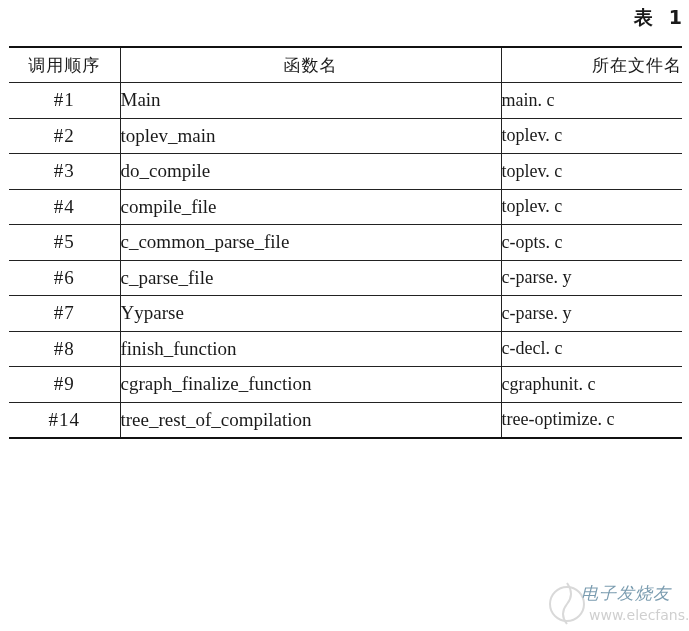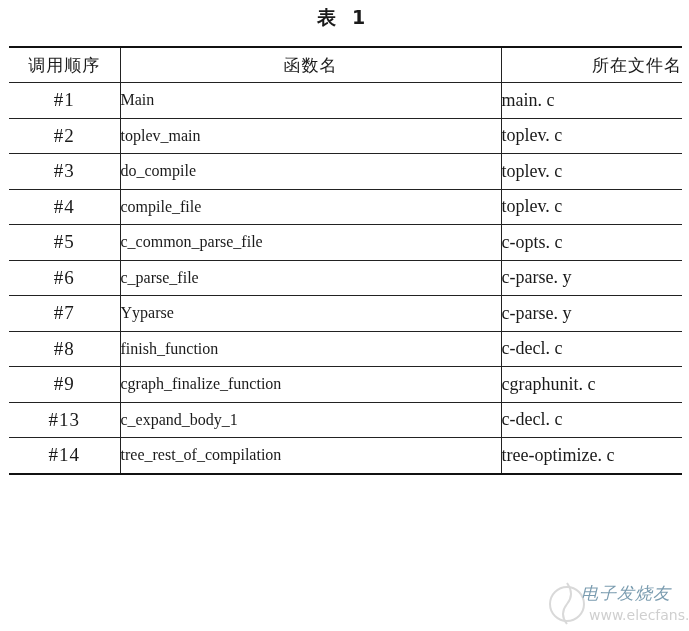--- a/index.html
+++ b/index.html
@@ -13,21 +13,21 @@
       position: relative;
       overflow: hidden;
       font-family: "Liberation Serif", "DejaVu Serif", serif;
       color: #1a1a1a;
     }
     .caption {
       position: absolute;
       top: 4px;
       left: 0;
       width: 684px;
-      text-align: center;
+      text-align: right;
       font-family: "DejaVu Sans", sans-serif;
       font-weight: bold;
       font-size: 19px;
       letter-spacing: 2px;
       line-height: 26px;
     }
     .caption .sep { display: inline-block; width: 14px; }
     table.data-table {
       position: absolute;
       top: 46px;
@@ -60,21 +60,21 @@
     .col-order { text-align: center; border-right: 1.5px solid #222; }
     .col-func { border-right: 1.5px solid #222; }
     th.col-func { text-align: center; }
     th.col-file { text-align: right; }
     td.col-order {
       font-size: 19px;
       letter-spacing: 1px;
     }
     td.col-func {
       padding-left: 14px;
-      font-size: 16px;
+      font-size: 19px;
     }
     td.col-file {
       padding-left: 7px;
       font-size: 18px;
       padding-top: 6px;
     }
     .watermark {
       position: absolute;
       left: 545px;
       top: 580px;
@@ -167,25 +167,20 @@
       <td class="col-order">#8</td>
       <td class="col-func">finish_function</td>
       <td class="col-file">c-decl. c</td>
     </tr>
     <tr>
       <td class="col-order">#9</td>
       <td class="col-func">cgraph_finalize_function</td>
       <td class="col-file">cgraphunit. c</td>
     </tr>
     <tr>
-      <td class="col-order">#13</td>
-      <td class="col-func">c_expand_body_1</td>
-      <td class="col-file">c-decl. c</td>
-    </tr>
-    <tr>
       <td class="col-order">#14</td>
       <td class="col-func">tree_rest_of_compilation</td>
       <td class="col-file">tree-optimize. c</td>
     </tr>
   </tbody>
 </table>
 
 <div class="watermark">
   <svg class="wm-logo" width="44" height="45" viewBox="0 0 44 45">
     <circle cx="22" cy="24" r="17" fill="none" stroke="#bbbbbb" stroke-width="2"></circle>

